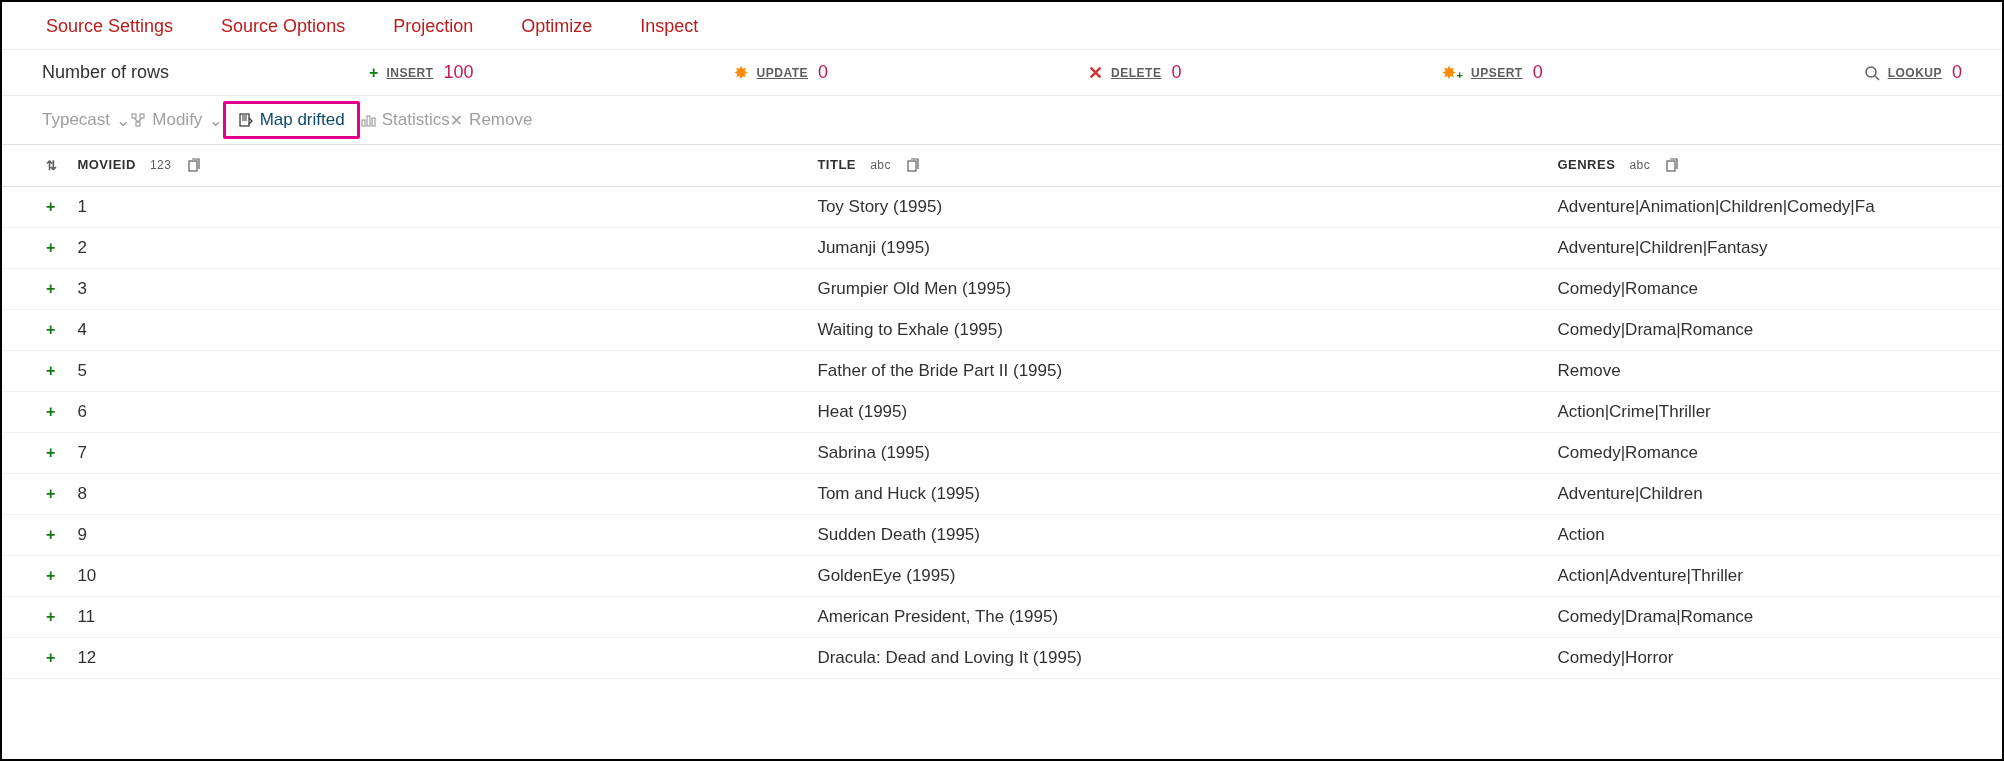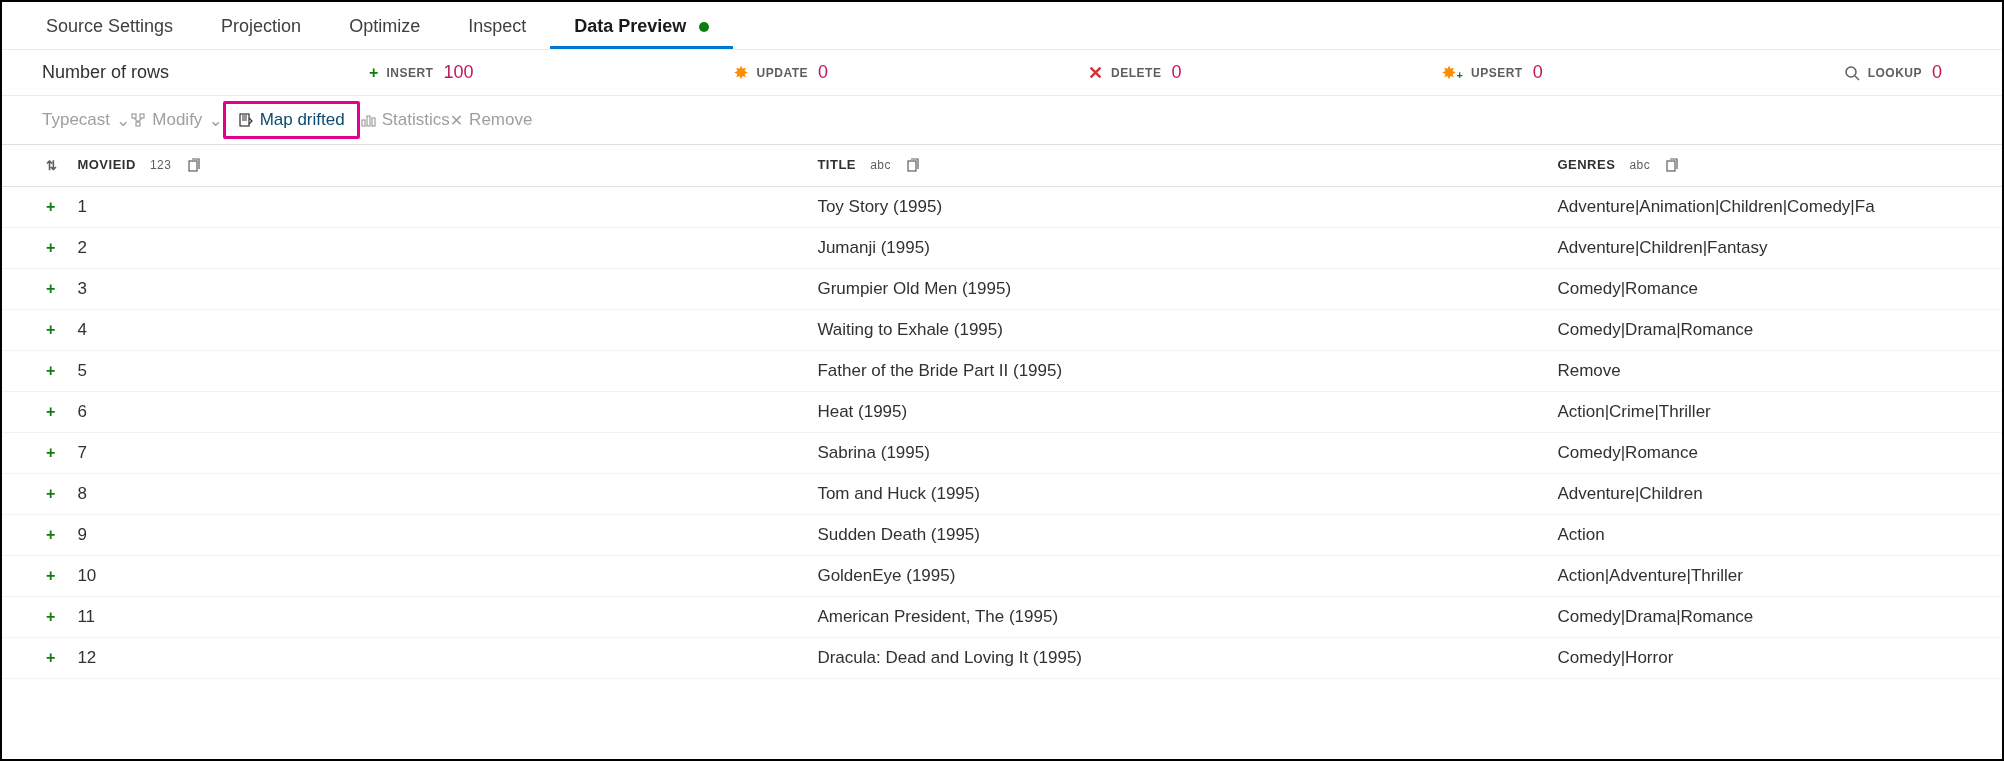--- a/index.html
+++ b/index.html
@@ -17,21 +17,21 @@
   
   .tabs {
     display: flex;
     border-bottom: 1px solid #edebe9;
     padding: 0 20px;
     height: 48px;
     align-items: flex-end;
   }
   .tab {
     padding: 12px 24px;
-    color: #404040;
+    color: #b91c1c;
     cursor: pointer;
     font-size: 18px;
     position: relative;
   }
   .tab.active {
     color: #1b1a19;
     font-weight: 600;
   }
   .tab.active::after {
     content: "";
@@ -68,20 +68,21 @@
     margin-right: 260px;
   }
   .stat-item:last-child { margin-right: 0; }
   .stat-icon { margin-right: 8px; }
   .stat-name {
     font-size: 12px;
     font-weight: 700;
     letter-spacing: 0.5px;
     color: #605e5c;
     margin-right: 10px;
+    text-decoration: underline;
   }
   .stat-val { font-size: 18px; color: #be185d; }
 
   
   .toolbar {
     display: flex;
     align-items: center;
     padding: 10px 40px;
     height: 48px;
   }
@@ -134,27 +135,24 @@
   .copy-icon { color:#605e5c; }
 
   
   svg.ico { width:16px; height:16px; vertical-align:middle; }
 </style>
 </head>
 <body>
 
 <div class="tabs">
   <div class="tab">Source Settings</div>
+  <div class="tab">Source Options</div>
   <div class="tab">Projection</div>
   <div class="tab">Optimize</div>
   <div class="tab">Inspect</div>
-  <div class="tab active">
-    <span>Data Preview</span>
-    <span class="green-dot"></span>
-  </div>
 </div>
 
 <div class="stats-row">
   <span class="stats-label">Number of rows</span>
 
   <div class="stat-item">
     <span class="stat-icon plus-icon">+</span>
     <span class="stat-name">INSERT</span>
     <span class="stat-val">100</span>
   </div>
@@ -170,21 +168,21 @@
     <span class="stat-name">DELETE</span>
     <span class="stat-val">0</span>
   </div>
 
   <div class="stat-item">
     <span class="stat-icon" style="color:#ff8c00;">✸<span style="color:#107c10;font-size:11px;font-weight:bold;">+</span></span>
     <span class="stat-name">UPSERT</span>
     <span class="stat-val">0</span>
   </div>
 
-  <div class="stat-item" style="margin-left:auto; margin-right:20px;align-items:center;">
+  <div class="stat-item" style="margin-left:auto; align-items:center;">
     <span class="stat-icon">
       <svg class="ico" viewBox="0 0 16 16" fill="none" stroke="#605e5c" stroke-width="1.5">
           <circle cx="7" cy="7" r="5"></circle>
           <line x1="11" y1="11" x2="15" y2="15"></line>
         </svg>
     </span>
     <span class="stat-name">LOOKUP</span>
     <span class="stat-val">0</span>
   </div>
 </div>

